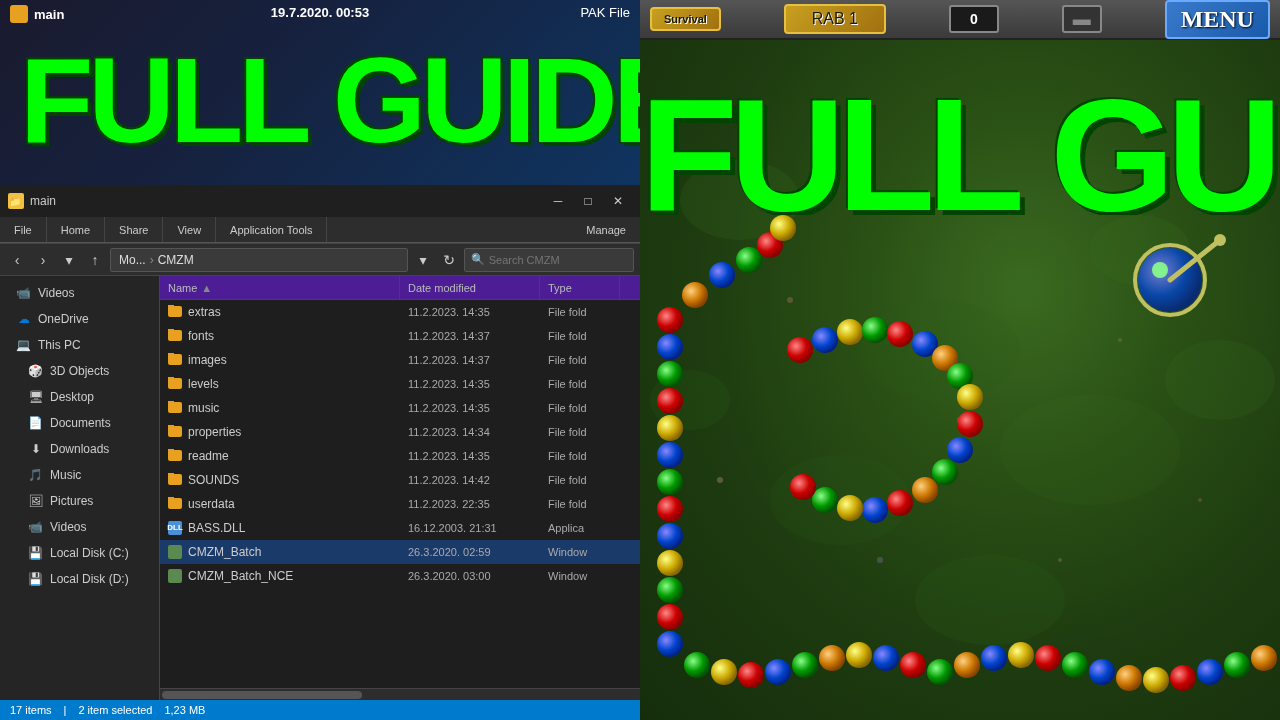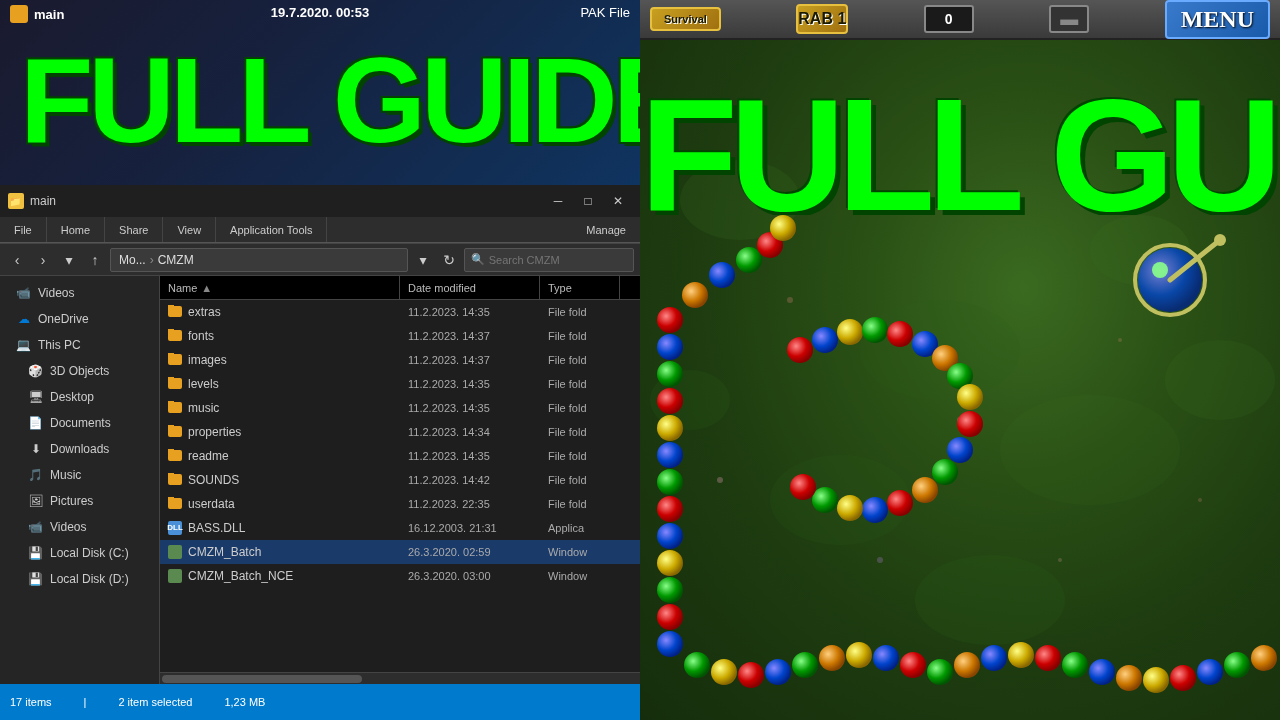--- a/index.html
+++ b/index.html
@@ -235,21 +235,21 @@
     #file-list-area {
       flex: 1;
       overflow: hidden;
       display: flex;
       flex-direction: column;
     }
 
     #file-list-header {
       display: flex;
       height: 24px;
-      background: #000000;
+      background: #4c1d95;
       border-bottom: 1px solid #444;
       font-size: 11px;
       color: #bbb;
       flex-shrink: 0;
     }
 
     .col-header {
       display: flex;
       align-items: center;
       padding: 0 8px;
@@ -352,28 +352,28 @@
 
     #scrollbar-thumb-x {
       width: 200px;
       height: 8px;
       background: #555;
       border-radius: 4px;
     }
 
     
     #status-bar {
-      height: 36px;
+      height: 20px;
       background: #007acc;
       display: flex;
       align-items: center;
       padding: 0 10px;
       font-size: 11px;
       color: #fff;
-      gap: 32px;
+      gap: 12px;
     }
 
     
     #game-panel {
       position: absolute;
       left: 640px; top: 0;
       width: 640px;
       height: 720px;
       background: #2a4a1a;
       overflow: hidden;
@@ -409,24 +409,24 @@
       font-family: Impact, Arial Black, sans-serif;
       padding: 4px 12px;
       border-radius: 4px;
       border: 2px solid #e8c040;
       text-shadow: 1px 1px 0 #fff;
     }
 
     #rab-badge {
       background: linear-gradient(135deg, #c8a020 0%, #a07010 100%);
       color: #1a1a00;
-      font-weight: 700;
+      font-weight: 400;
       font-size: 16px;
       font-family: Impact, Arial Black, sans-serif;
-      padding: 4px 0;
+      padding: 4px 26px;
       border-radius: 4px;
       border: 2px solid #e8c040;
       text-shadow: 1px 1px 0 #fff;
     }
 
     #score-box {
       width: 50px;
       height: 28px;
       background: #1a1a1a;
       border: 2px solid #888;

